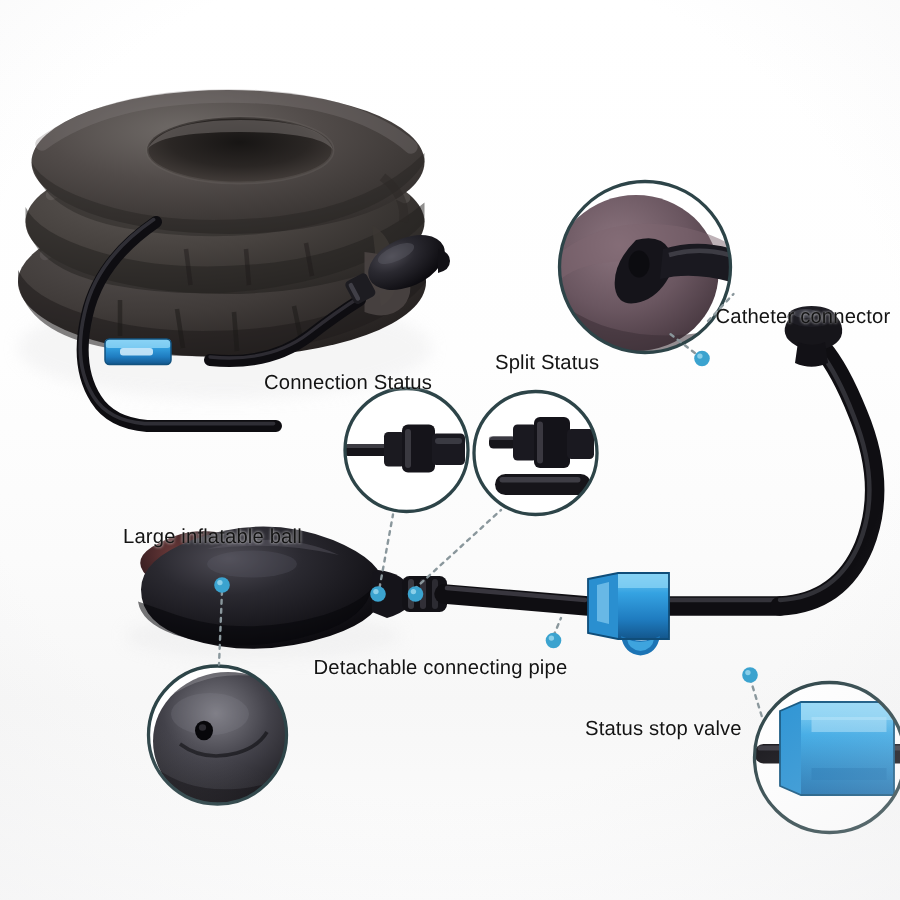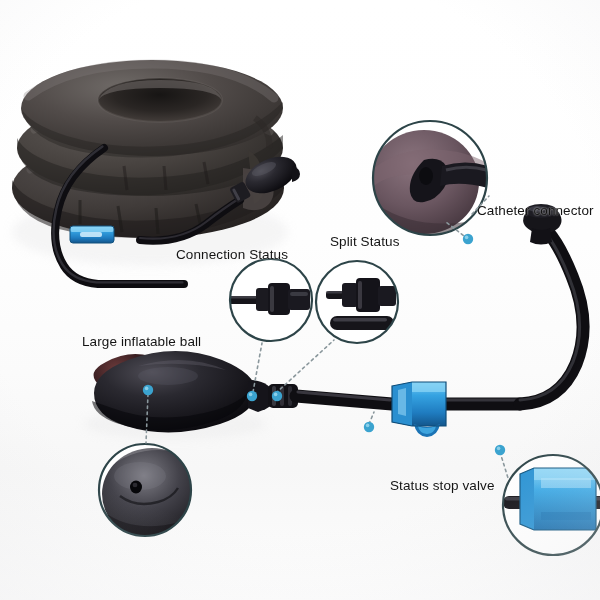--- a/index.html
+++ b/index.html
@@ -380,18 +380,19 @@
   </svg>
 
   <div class="vignette"></div>
 
   <div class="lbl" style="left:176px;top:247px;">Connection Status</div>
 
   <div class="lbl" style="left:330px;top:234px;text-align:right;">Split Status</div>
 
   <div class="lbl" style="left:477px;top:203px;">Catheter connector</div>
 
-  <div class="lbl" style="left:82px;top:334px;">Large inflatable ball</div>
-
+  <div class="lbl" style="left:82px;top:350px;">Large inflatable ball</div>
+
+  <div class="lbl" style="left:209px;top:437px;">Detachable connecting pipe</div>
 
   <div class="lbl" style="left:390px;top:478px;">Status stop valve</div>
 
 </div>
 
 </body></html>

